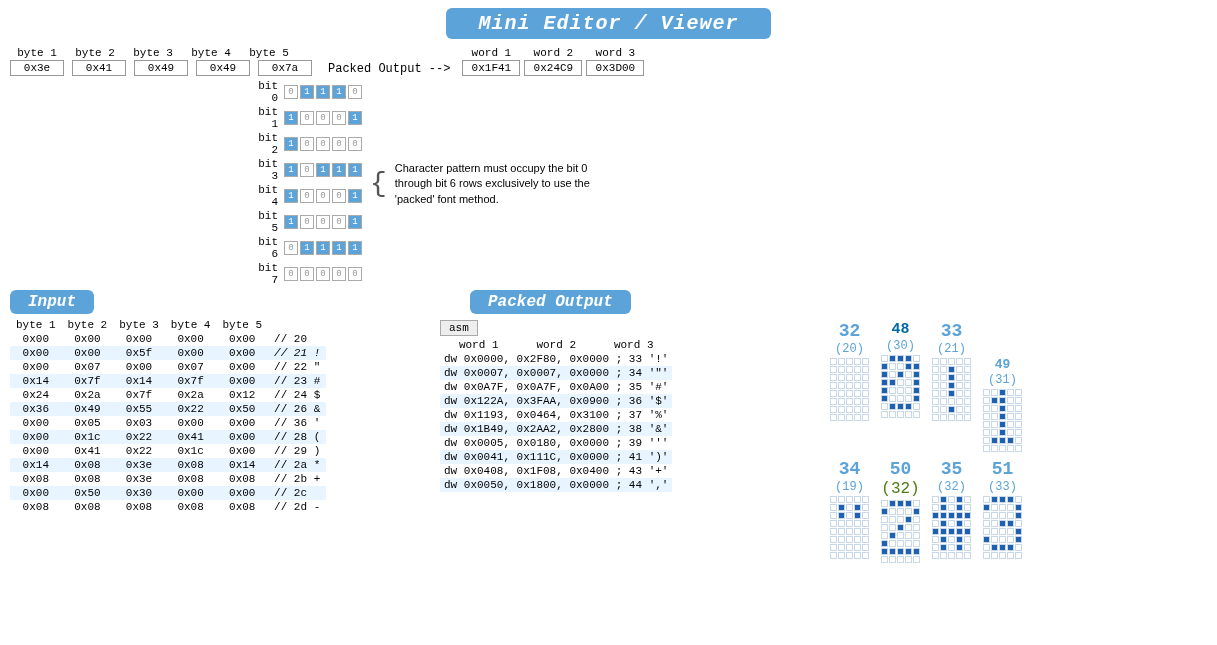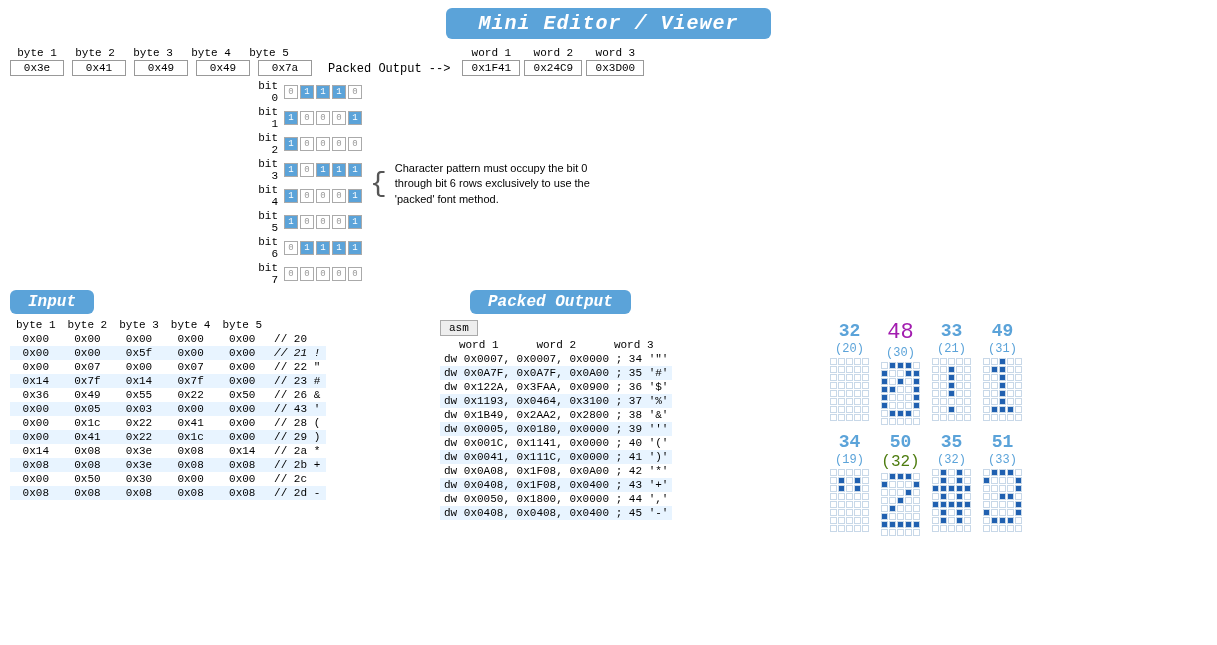--- a/index.html
+++ b/index.html
@@ -304,34 +304,42 @@
             </tr>
             <tr style="background: rgb(232, 244, 255);">
               <td>0x14</td>
               <td>0x7f</td>
               <td>0x14</td>
               <td>0x7f</td>
               <td>0x00</td>
               <td style="text-align: left;">// 23 #</td>
             </tr>
             <tr>
+              <td>0x24</td>
+              <td>0x2a</td>
+              <td>0x7f</td>
+              <td>0x2a</td>
+              <td>0x12</td>
+              <td style="text-align: left;">// 24 $</td>
+            </tr>
+            <tr>
               <td>0x36</td>
               <td>0x49</td>
               <td>0x55</td>
               <td>0x22</td>
               <td>0x50</td>
               <td style="text-align: left;">// 26 &amp;</td>
             </tr>
             <tr style="background: rgb(232, 244, 255);">
               <td>0x00</td>
               <td>0x05</td>
               <td>0x03</td>
               <td>0x00</td>
               <td>0x00</td>
-              <td style="text-align: left;">// 43 '</td>
+              <td style="text-align: left;">// 36 '</td>
             </tr>
             <tr>
               <td>0x00</td>
               <td>0x1c</td>
               <td>0x22</td>
               <td>0x41</td>
               <td>0x00</td>
               <td style="text-align: left;">// 28 (</td>
             </tr>
             <tr style="background: rgb(232, 244, 255);">
@@ -382,55 +390,49 @@
       <div class="asm-tab">asm</div>
       <table class="packed-table">
         <thead>
           <tr>
             <th style="width:60px;">word 1</th>
             <th style="width:60px;">word 2</th>
             <th style="width:60px;">word 3</th>
           </tr>
         </thead>
         <tbody id="packed-tbody">
+            <tr style="background: rgb(232, 244, 255);">
+              <td colspan="3" style="white-space: nowrap;">dw 0x0000, 0x2F80, 0x0000 ; 33 '!'</td>
+            </tr>
             <tr>
               <td colspan="3" style="white-space: nowrap;">dw 0x0007, 0x0007, 0x0000 ; 34 '"'</td>
             </tr>
             <tr style="background: rgb(232, 244, 255);">
               <td colspan="3" style="white-space: nowrap;">dw 0x0A7F, 0x0A7F, 0x0A00 ; 35 '#'</td>
             </tr>
             <tr>
               <td colspan="3" style="white-space: nowrap;">dw 0x122A, 0x3FAA, 0x0900 ; 36 '$'</td>
             </tr>
             <tr style="background: rgb(232, 244, 255);">
               <td colspan="3" style="white-space: nowrap;">dw 0x1193, 0x0464, 0x3100 ; 37 '%'</td>
             </tr>
             <tr>
               <td colspan="3" style="white-space: nowrap;">dw 0x1B49, 0x2AA2, 0x2800 ; 38 '&amp;'</td>
             </tr>
             <tr style="background: rgb(232, 244, 255);">
               <td colspan="3" style="white-space: nowrap;">dw 0x0005, 0x0180, 0x0000 ; 39 '''</td>
             </tr>
-            <tr>
-              <td colspan="3" style="white-space: nowrap;">dw 0x001C, 0x1141, 0x0000 ; 40 '('</td>
-            </tr>
             <tr style="background: rgb(232, 244, 255);">
               <td colspan="3" style="white-space: nowrap;">dw 0x0041, 0x111C, 0x0000 ; 41 ')'</td>
             </tr>
-            <tr>
-              <td colspan="3" style="white-space: nowrap;">dw 0x0A08, 0x1F08, 0x0A00 ; 42 '*'</td>
-            </tr>
             <tr style="background: rgb(232, 244, 255);">
               <td colspan="3" style="white-space: nowrap;">dw 0x0408, 0x1F08, 0x0400 ; 43 '+'</td>
             </tr>
             <tr>
               <td colspan="3" style="white-space: nowrap;">dw 0x0050, 0x1800, 0x0000 ; 44 ','</td>
-            </tr>
-            <tr style="background: rgb(232, 244, 255);">
-              <td colspan="3" style="white-space: nowrap;">dw 0x0408, 0x0408, 0x0400 ; 45 '-'</td>
             </tr>
           </tbody>
       </table>
     </div>
 
     <div class="glyph-section" id="glyph-section">
         <div style="display: flex; flex-direction: row; gap: 12px; margin-bottom: 8px; margin-top: 4px;">
           <div style="display: flex; flex-direction: column; align-items: center; gap: 2px;">
             <div style="font-size: 18px; font-weight: bold; color: rgb(91, 163, 217); line-height: 1;">32</div>
             <div style="font-size: 12px; color: rgb(91, 163, 217);">(20)</div>
@@ -471,21 +473,21 @@
               <div style="width: 7px; height: 7px; border: 0.5px solid rgb(200, 216, 232); background: rgb(255, 255, 255);"></div>
               <div style="width: 7px; height: 7px; border: 0.5px solid rgb(200, 216, 232); background: rgb(255, 255, 255);"></div>
               <div style="width: 7px; height: 7px; border: 0.5px solid rgb(200, 216, 232); background: rgb(255, 255, 255);"></div>
               <div style="width: 7px; height: 7px; border: 0.5px solid rgb(200, 216, 232); background: rgb(255, 255, 255);"></div>
               <div style="width: 7px; height: 7px; border: 0.5px solid rgb(200, 216, 232); background: rgb(255, 255, 255);"></div>
               <div style="width: 7px; height: 7px; border: 0.5px solid rgb(200, 216, 232); background: rgb(255, 255, 255);"></div>
               <div style="width: 7px; height: 7px; border: 0.5px solid rgb(200, 216, 232); background: rgb(255, 255, 255);"></div>
             </div>
           </div>
           <div style="display: flex; flex-direction: column; align-items: center; gap: 2px;">
-            <div style="font-size: 22px; font-weight: normal; color: #a21caf; line-height: 1;">48</div>
+            <div style="font-size: 15px; font-weight: bold; color: #0369a1; line-height: 1;">48</div>
             <div style="font-size: 12px; color: rgb(91, 163, 217);">(30)</div>
             <div style="display: grid; grid-template-columns: repeat(5, 7px); gap: 1px;">
               <div style="width: 7px; height: 7px; border: 0.5px solid rgb(200, 216, 232); background: rgb(255, 255, 255);"></div>
               <div style="width: 7px; height: 7px; border: 0.5px solid rgb(200, 216, 232); background: rgb(32, 96, 176);"></div>
               <div style="width: 7px; height: 7px; border: 0.5px solid rgb(200, 216, 232); background: rgb(32, 96, 176);"></div>
               <div style="width: 7px; height: 7px; border: 0.5px solid rgb(200, 216, 232); background: rgb(32, 96, 176);"></div>
               <div style="width: 7px; height: 7px; border: 0.5px solid rgb(200, 216, 232); background: rgb(255, 255, 255);"></div>
               <div style="width: 7px; height: 7px; border: 0.5px solid rgb(200, 216, 232); background: rgb(32, 96, 176);"></div>
               <div style="width: 7px; height: 7px; border: 0.5px solid rgb(200, 216, 232); background: rgb(255, 255, 255);"></div>
               <div style="width: 7px; height: 7px; border: 0.5px solid rgb(200, 216, 232); background: rgb(255, 255, 255);"></div>
@@ -563,21 +565,21 @@
               <div style="width: 7px; height: 7px; border: 0.5px solid rgb(200, 216, 232); background: rgb(255, 255, 255);"></div>
               <div style="width: 7px; height: 7px; border: 0.5px solid rgb(200, 216, 232); background: rgb(255, 255, 255);"></div>
               <div style="width: 7px; height: 7px; border: 0.5px solid rgb(200, 216, 232); background: rgb(255, 255, 255);"></div>
               <div style="width: 7px; height: 7px; border: 0.5px solid rgb(200, 216, 232); background: rgb(255, 255, 255);"></div>
               <div style="width: 7px; height: 7px; border: 0.5px solid rgb(200, 216, 232); background: rgb(255, 255, 255);"></div>
               <div style="width: 7px; height: 7px; border: 0.5px solid rgb(200, 216, 232); background: rgb(255, 255, 255);"></div>
               <div style="width: 7px; height: 7px; border: 0.5px solid rgb(200, 216, 232); background: rgb(255, 255, 255);"></div>
             </div>
           </div>
           <div style="display: flex; flex-direction: column; align-items: center; gap: 2px;">
-            <div style="font-size: 18px; font-weight: bold; color: rgb(91, 163, 217); line-height: 1;">49</div>
+            <div style="font-size: 13px; font-weight: bold; color: rgb(91, 163, 217); line-height: 1; margin-top: 36px;">49</div>
             <div style="font-size: 12px; color: rgb(91, 163, 217);">(31)</div>
             <div style="display: grid; grid-template-columns: repeat(5, 7px); gap: 1px;">
               <div style="width: 7px; height: 7px; border: 0.5px solid rgb(200, 216, 232); background: rgb(255, 255, 255);"></div>
               <div style="width: 7px; height: 7px; border: 0.5px solid rgb(200, 216, 232); background: rgb(255, 255, 255);"></div>
               <div style="width: 7px; height: 7px; border: 0.5px solid rgb(200, 216, 232); background: rgb(32, 96, 176);"></div>
               <div style="width: 7px; height: 7px; border: 0.5px solid rgb(200, 216, 232); background: rgb(255, 255, 255);"></div>
               <div style="width: 7px; height: 7px; border: 0.5px solid rgb(200, 216, 232); background: rgb(255, 255, 255);"></div>
               <div style="width: 7px; height: 7px; border: 0.5px solid rgb(200, 216, 232); background: rgb(255, 255, 255);"></div>
               <div style="width: 7px; height: 7px; border: 0.5px solid rgb(200, 216, 232); background: rgb(32, 96, 176);"></div>
               <div style="width: 7px; height: 7px; border: 0.5px solid rgb(200, 216, 232); background: rgb(32, 96, 176);"></div>

